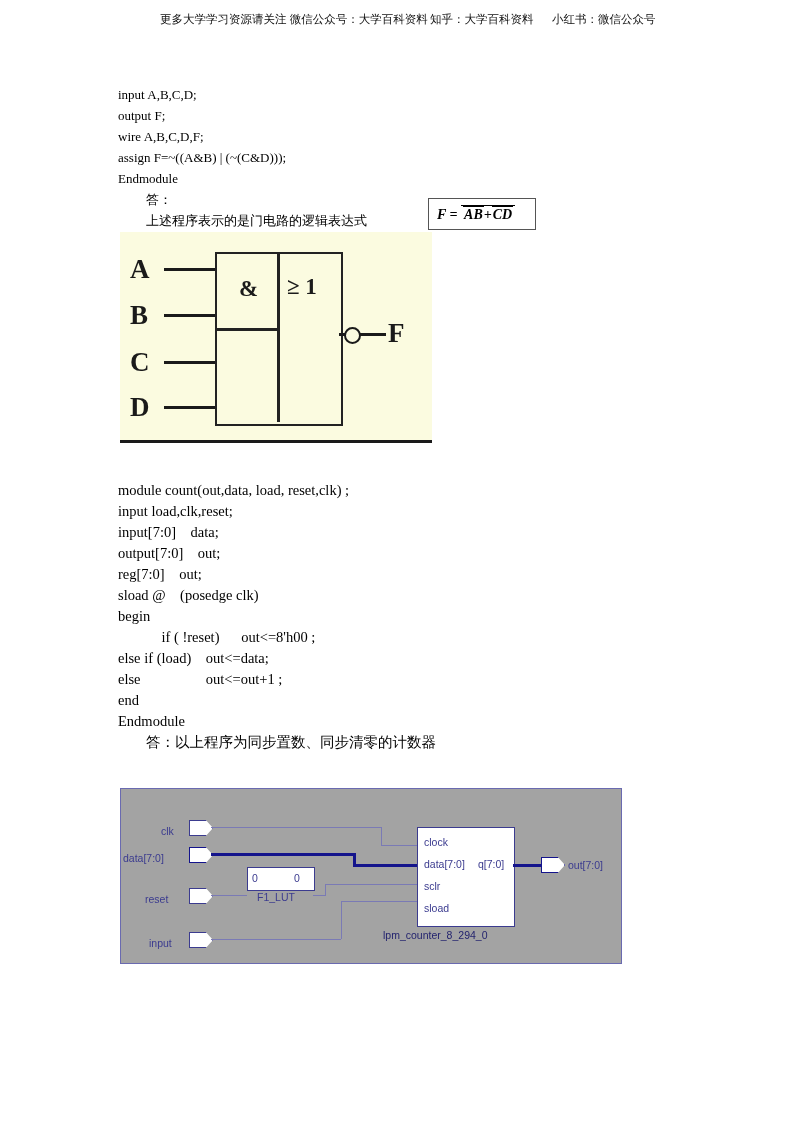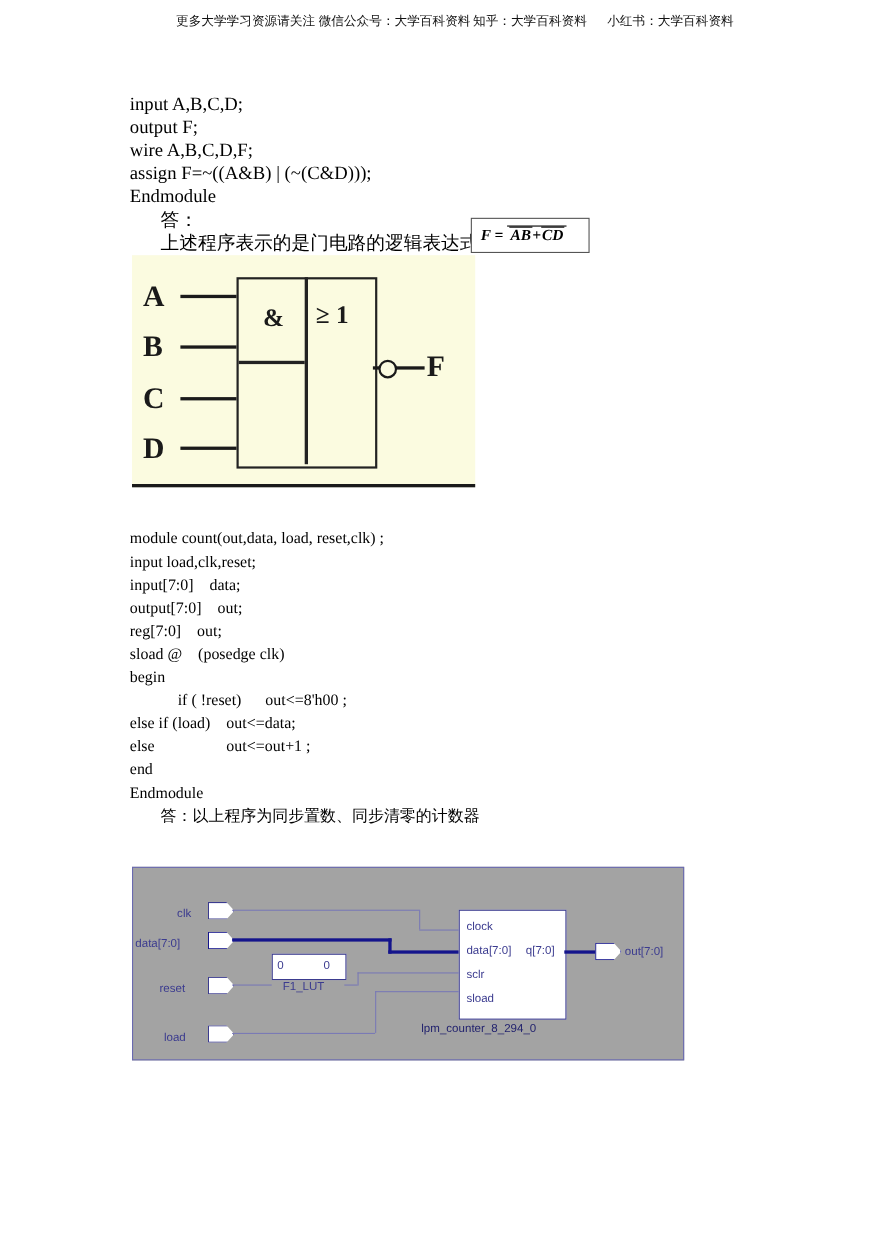--- a/index.html
+++ b/index.html
@@ -34,21 +34,21 @@
   .header .h1 { position: absolute; left: 160px; top: 0; white-space: nowrap; }
   .header .h2 { position: absolute; left: 430px; top: 0; white-space: nowrap; }
   .header .h3 { position: absolute; left: 552px; top: 0; white-space: nowrap; }
 
   
   .body-text {
     position: absolute;
     left: 118px;
     top: 84px;
     width: 600px;
-    font-size: 17px;
+    font-size: 13px;
     line-height: 21px;
   }
   .body-text div { white-space: pre; }
   .indent-ans { padding-left: 28px; }
   .indent-ans2 { padding-left: 28px; }
 
   
   .formula {
     position: absolute;
     left: 428px;
@@ -218,21 +218,21 @@
   }
 </style>
 </head>
 <body>
 
 <div class="page">
 
   <div class="header">
     <span class="h1">更多大学学习资源请关注 微信公众号：大学百科资料</span>
     <span class="h2">知乎：大学百科资料</span>
-    <span class="h3">小红书：大学百科资料</span>
+    <span class="h3">小红书：微信公众号</span>
   </div>
 
   <div class="body-text">
     <div>input A,B,C,D;</div>
     <div>output F;</div>
     <div>wire A,B,C,D,F;</div>
     <div>assign F=~((A&amp;B) | (~(C&amp;D)));</div>
     <div>Endmodule</div>
     <div class="indent-ans">答：</div>
     <div class="indent-ans2">上述程序表示的是门电路的逻辑表达式</div>
@@ -286,21 +286,21 @@
     <div>end</div>
     <div>Endmodule</div>
     <div style="padding-left:28px;">答：以上程序为同步置数、同步清零的计数器</div>
   </div>
 
   <div class="fig2">
 
     <div class="lbl" style="left:40px; top:36px;">clk</div>
     <div class="lbl" style="left:2px; top:63px;">data[7:0]</div>
     <div class="lbl" style="left:24px; top:104px;">reset</div>
-    <div class="lbl" style="left:28px; top:148px;">load</div>
+    <div class="lbl" style="left:28px; top:148px;">input</div>
 
     <div class="pin" style="left:68px; top:31px;"></div>
     <div class="pin bold" style="left:68px; top:58px;"></div>
     <div class="pin" style="left:68px; top:99px;"></div>
     <div class="pin" style="left:68px; top:143px;"></div>
 
     <div class="wire" style="left:90px; top:38px; width:170px;"></div>
     <div class="wire" style="left:260px; top:38px; width:1px; height:18px;"></div>
     <div class="wire" style="left:260px; top:56px; width:38px;"></div>
 

